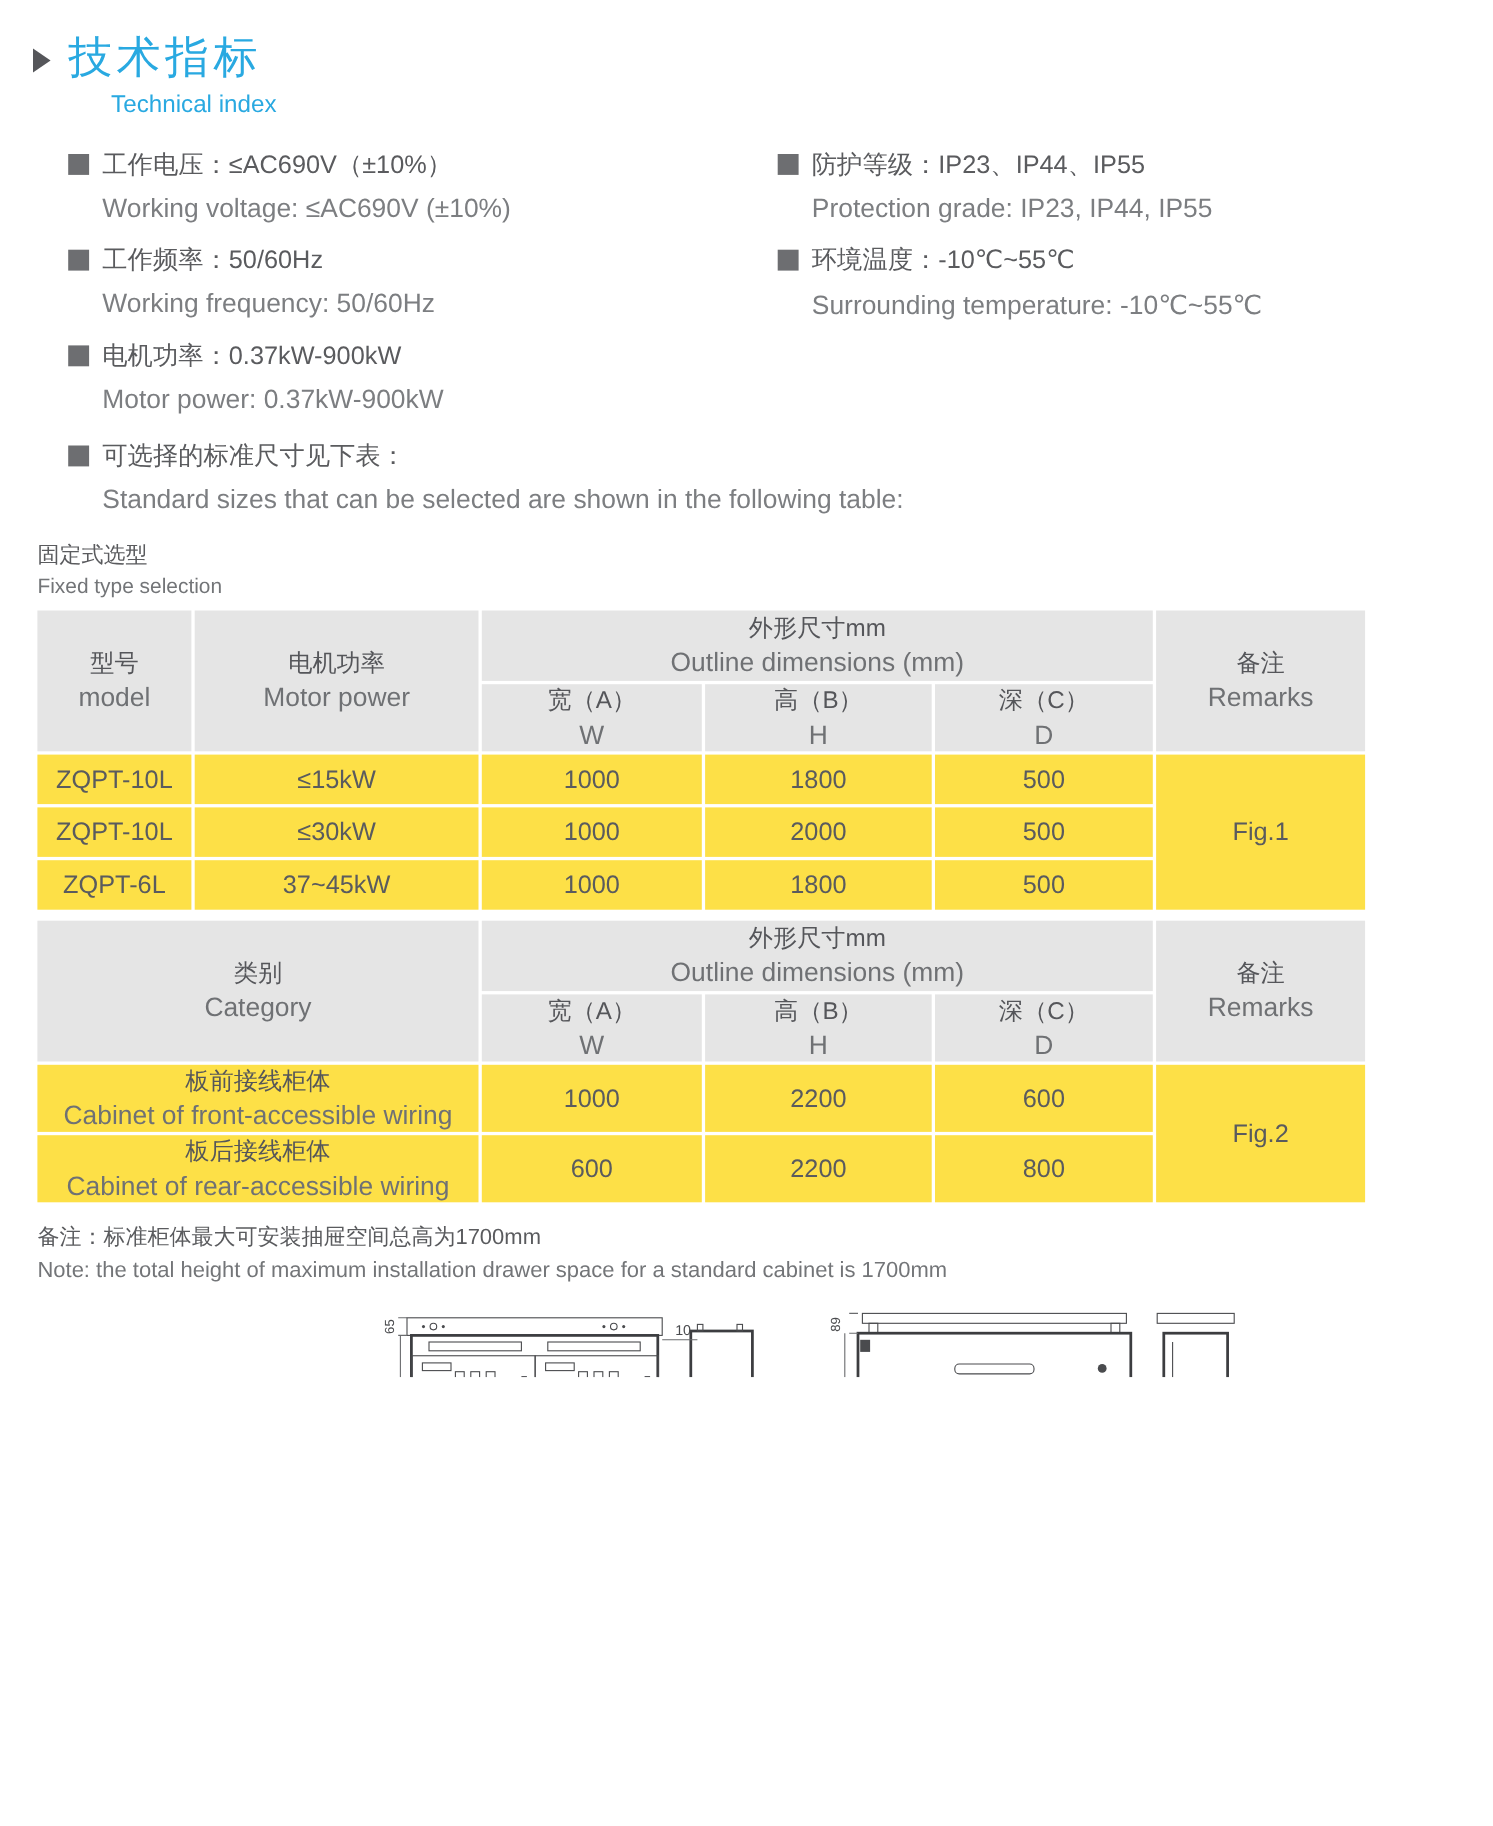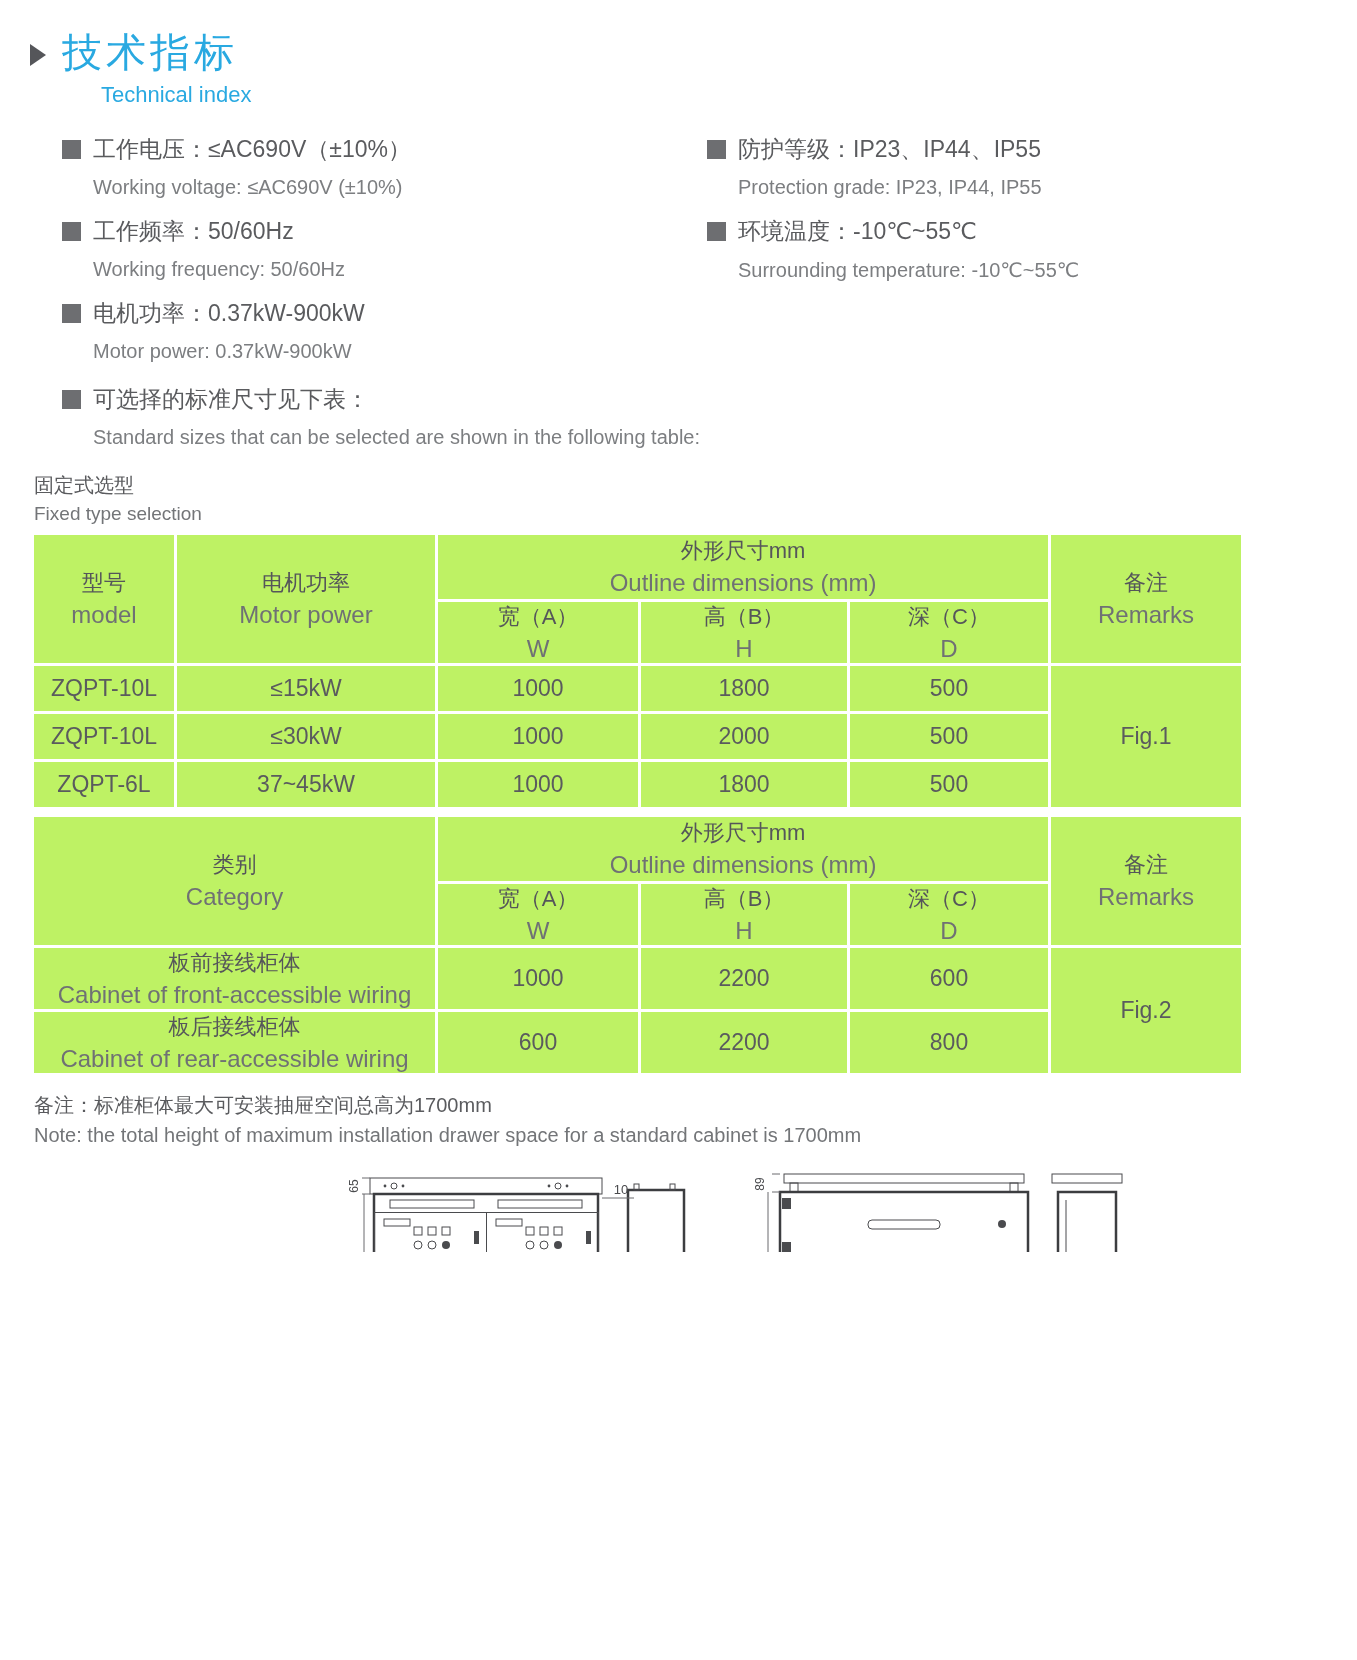--- a/index.html
+++ b/index.html
@@ -10,31 +10,31 @@
   .arrow{margin-top:14px;width:0;height:0;border-left:16px solid #55565a;
          border-top:11px solid transparent;border-bottom:11px solid transparent;}
   .t-zh{font-size:40px;color:#29a9e1;letter-spacing:4px;line-height:1.1;}
   .t-en{font-size:22px;color:#29a9e1;margin-top:8px;margin-left:39px;}
   
   .specs{display:flex;margin:26px 0 0 62px;}
   .col-l{width:645px;}
   .item{margin-bottom:17px;}
   .zh-line{display:flex;align-items:center;gap:12px;font-size:23px;color:#5a5b5e;}
   .sq{width:19px;height:19px;background:#6d6e71;flex:none;}
-  .en-line{font-size:20px;color:#7c7e81;margin:11px 0 0 31px;}
+  .en-line{font-size:24px;color:#7c7e81;margin:11px 0 0 31px;}
   .sizes{margin:4px 0 0 62px;}
   
   .tcap{margin:22px 0 0 34px;line-height:1.45;}
   .c-zh{font-size:20px;color:#5a5b5e;}
   .c-en{font-size:19px;color:#737578;}
   
   table{border-collapse:separate;border-spacing:3px;margin:4px 0 0 31px;table-layout:fixed;}
   th,td{text-align:center;vertical-align:middle;font-weight:normal;padding:0;}
-  th{background:#bef264;}
-  td{background:#bef264;text-align:center;}
+  th{background:#e5e5e5;}
+  td{background:#fde047;text-align:center;}
   .zh1{font-size:22px;color:#55565a;}
   .en1{font-size:24px;color:#6f7174;margin-top:3px;}
   .val{font-size:23px;color:#5a5b5e;}
   tr.hr1{height:64px;} tr.hr2{height:54px;padding-left:25px;}
   #t1 tr.dr{height:45px;}
   #t2 tr.dr{height:59px;}
   
   .note{margin:14px 0 0 34px;font-size:20px;line-height:1.5;}
   .n-zh{color:#5a5b5e;}
   .n-en{color:#737578;}

